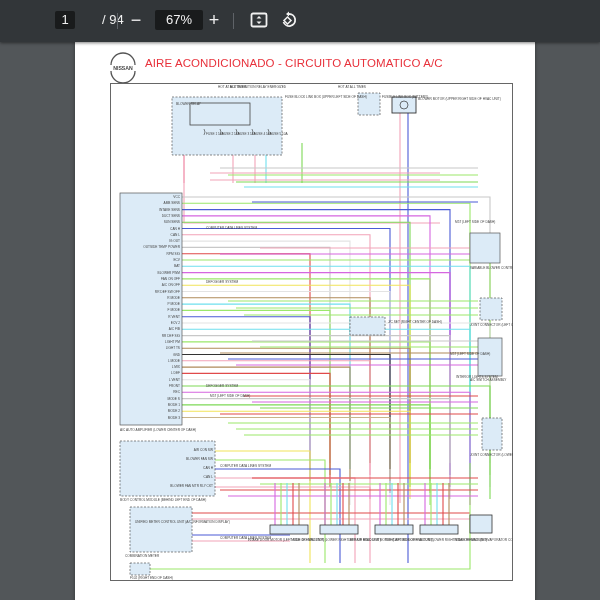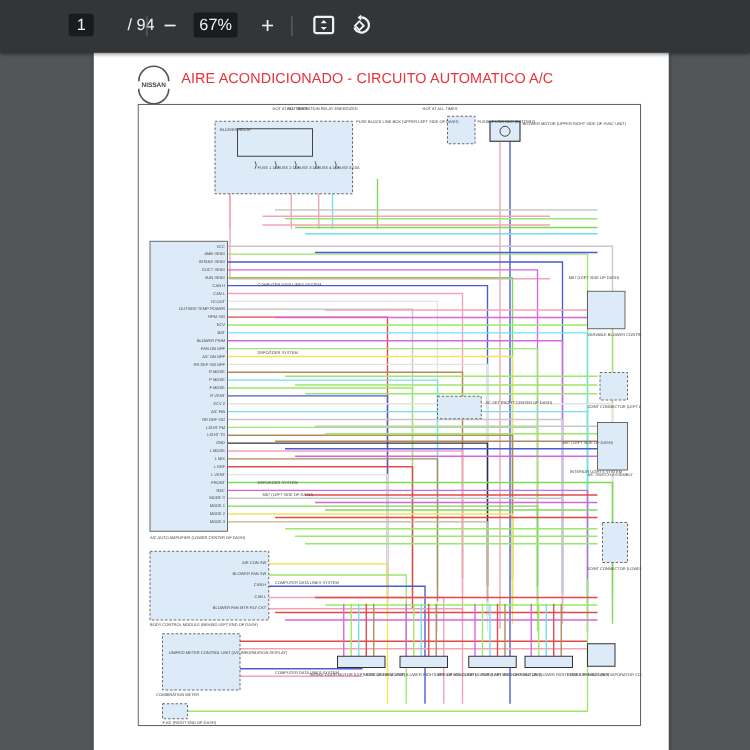--- a/index.html
+++ b/index.html
@@ -3,21 +3,21 @@
 <meta charset="utf-8">
 <style>
   html, body { margin:0; padding:0; }
   body { width:600px; height:600px; overflow:hidden; background:#525659; font-family:"Liberation Sans", sans-serif; position:relative; }
   .toolbar { position:absolute; left:0; top:0; width:600px; height:42px; background:#323639; box-shadow:0 1px 3px rgba(0,0,0,0.5); z-index:5; }
   .tb-el { position:absolute; color:#f1f1f1; font-size:13px; line-height:18px; }
   .page-input { left:55px; top:11px; width:20px; height:18px; background:#191b1c; text-align:center; border-radius:2px; }
   .page-total { left:80px; top:11px;margin-left:22px; }
   .sep { position:absolute; top:13px; width:1px; height:16px; background:#5f6368; }
   .tb-btn { position:absolute; top:9px; width:22px; height:22px; display:flex; align-items:center; justify-content:center; cursor:pointer; }
-  .zoom-box { left:155px; top:10px; width:35px; height:20px; background:#191b1c; text-align:center; line-height:20px; border-radius:2px; }
+  .zoom-box { left:155px; top:10px; width:48px; height:20px; background:#191b1c; text-align:center; line-height:20px; border-radius:2px; }
   .viewer { position:absolute; left:0; top:42px; width:600px; height:522px; background:#525659; }
   .page { position:absolute; left:75px; top:0px; width:460px; height:570px; background:#ffffff; box-shadow:0 0 4px rgba(0,0,0,0.4); }
   .logo { position:absolute; left:32px; top:10px; width:32px; height:32px; }
   .doc-title { position:absolute; left:70px; top:15px; color:#e8323c; font-size:11.5px; font-weight:normal; letter-spacing:0.1px; white-space:nowrap; }
   .diagram { position:absolute; left:35px; top:41px; width:403px; height:498px; }
   .tiny { font-size:3.2px; fill:#444; font-family:"Liberation Sans", sans-serif; }
 </style>
 </head>
 <body>
 

